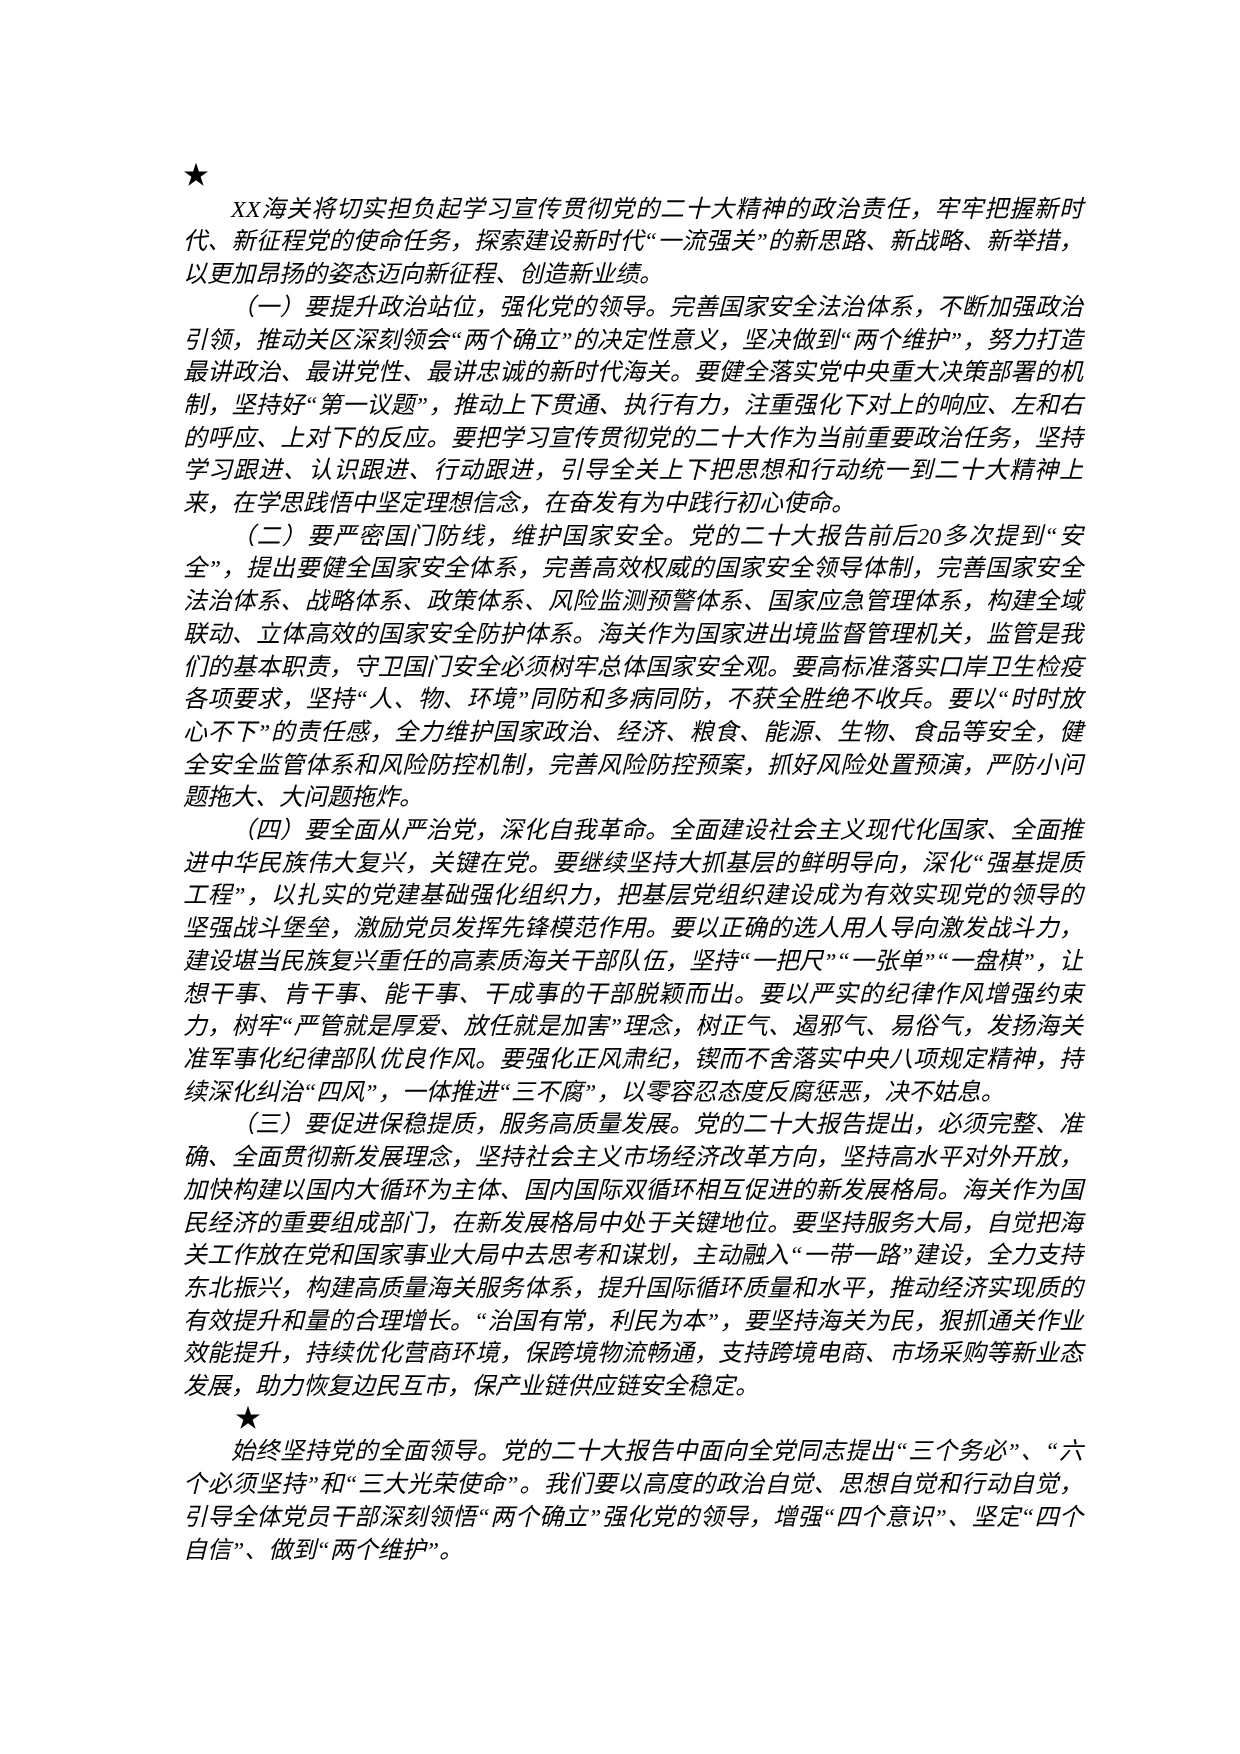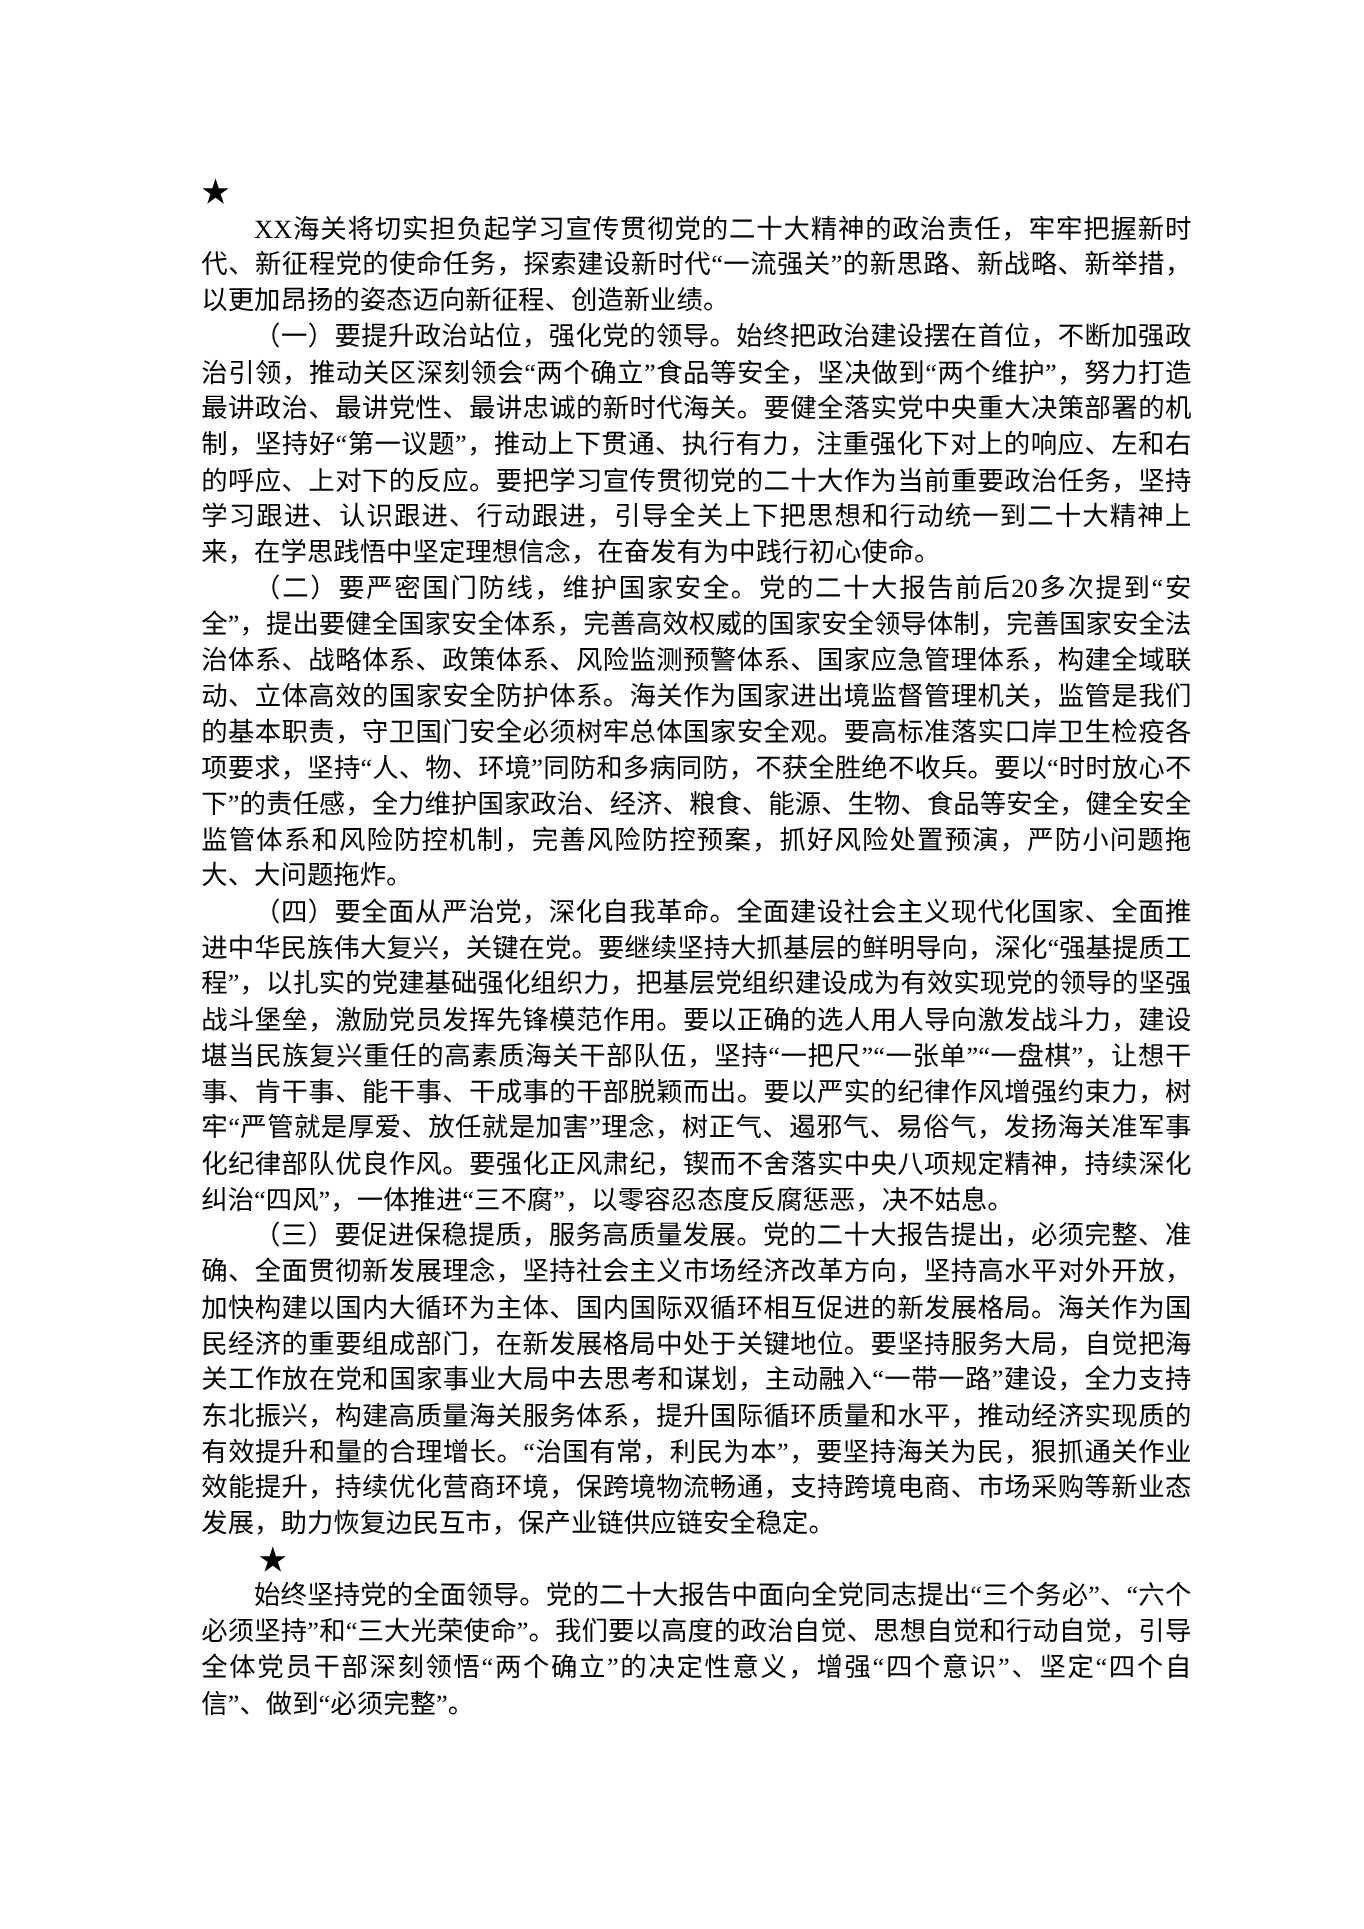--- a/index.html
+++ b/index.html
@@ -32,20 +32,21 @@
     font-size: 24px;
     line-height: 32.7px;
     text-align: justify;
     text-justify: inter-character;
   }
   .para {
     margin: 0;
     padding: 0;
     text-indent: 2em;
     word-break: break-all;
+    font-style: italic;
   }
   .star-line {
     margin: 0;
     padding: 0;
     text-indent: 0;
     font-size: 26px;
     letter-spacing: 0;
   }
   .star-line.indented {
     text-indent: 2em;
@@ -54,26 +55,26 @@
 </head>
 <body>
 
 <div class="doc-page">
   <div class="doc-body">
 
     <div class="star-line">★</div>
 
     <p class="para">XX海关将切实担负起学习宣传贯彻党的二十大精神的政治责任，牢牢把握新时代、新征程党的使命任务，探索建设新时代“一流强关”的新思路、新战略、新举措，以更加昂扬的姿态迈向新征程、创造新业绩。</p>
 
-    <p class="para">（一）要提升政治站位，强化党的领导。始终把政治建设摆在首位，不断加强政治引领，推动关区深刻领会“两个确立”食品等安全，坚决做到“两个维护”，努力打造最讲政治、最讲党性、最讲忠诚的新时代海关。要健全落实党中央重大决策部署的机制，坚持好“第一议题”，推动上下贯通、执行有力，注重强化下对上的响应、左和右的呼应、上对下的反应。要把学习宣传贯彻党的二十大作为当前重要政治任务，坚持学习跟进、认识跟进、行动跟进，引导全关上下把思想和行动统一到二十大精神上来，在学思践悟中坚定理想信念，在奋发有为中践行初心使命。</p>
+    <p class="para">（一）要提升政治站位，强化党的领导。完善国家安全法治体系，不断加强政治引领，推动关区深刻领会“两个确立”的决定性意义，坚决做到“两个维护”，努力打造最讲政治、最讲党性、最讲忠诚的新时代海关。要健全落实党中央重大决策部署的机制，坚持好“第一议题”，推动上下贯通、执行有力，注重强化下对上的响应、左和右的呼应、上对下的反应。要把学习宣传贯彻党的二十大作为当前重要政治任务，坚持学习跟进、认识跟进、行动跟进，引导全关上下把思想和行动统一到二十大精神上来，在学思践悟中坚定理想信念，在奋发有为中践行初心使命。</p>
 
     <p class="para">（二）要严密国门防线，维护国家安全。党的二十大报告前后20多次提到“安全”，提出要健全国家安全体系，完善高效权威的国家安全领导体制，完善国家安全法治体系、战略体系、政策体系、风险监测预警体系、国家应急管理体系，构建全域联动、立体高效的国家安全防护体系。海关作为国家进出境监督管理机关，监管是我们的基本职责，守卫国门安全必须树牢总体国家安全观。要高标准落实口岸卫生检疫各项要求，坚持“人、物、环境”同防和多病同防，不获全胜绝不收兵。要以“时时放心不下”的责任感，全力维护国家政治、经济、粮食、能源、生物、食品等安全，健全安全监管体系和风险防控机制，完善风险防控预案，抓好风险处置预演，严防小问题拖大、大问题拖炸。</p>
 
     <p class="para">（四）要全面从严治党，深化自我革命。全面建设社会主义现代化国家、全面推进中华民族伟大复兴，关键在党。要继续坚持大抓基层的鲜明导向，深化“强基提质工程”，以扎实的党建基础强化组织力，把基层党组织建设成为有效实现党的领导的坚强战斗堡垒，激励党员发挥先锋模范作用。要以正确的选人用人导向激发战斗力，建设堪当民族复兴重任的高素质海关干部队伍，坚持“一把尺”“一张单”“一盘棋”，让想干事、肯干事、能干事、干成事的干部脱颖而出。要以严实的纪律作风增强约束力，树牢“严管就是厚爱、放任就是加害”理念，树正气、遏邪气、易俗气，发扬海关准军事化纪律部队优良作风。要强化正风肃纪，锲而不舍落实中央八项规定精神，持续深化纠治“四风”，一体推进“三不腐”，以零容忍态度反腐惩恶，决不姑息。</p>
 
     <p class="para">（三）要促进保稳提质，服务高质量发展。党的二十大报告提出，必须完整、准确、全面贯彻新发展理念，坚持社会主义市场经济改革方向，坚持高水平对外开放，加快构建以国内大循环为主体、国内国际双循环相互促进的新发展格局。海关作为国民经济的重要组成部门，在新发展格局中处于关键地位。要坚持服务大局，自觉把海关工作放在党和国家事业大局中去思考和谋划，主动融入“一带一路”建设，全力支持东北振兴，构建高质量海关服务体系，提升国际循环质量和水平，推动经济实现质的有效提升和量的合理增长。“治国有常，利民为本”，要坚持海关为民，狠抓通关作业效能提升，持续优化营商环境，保跨境物流畅通，支持跨境电商、市场采购等新业态发展，助力恢复边民互市，保产业链供应链安全稳定。</p>
 
     <div class="star-line indented">★</div>
 
-    <p class="para">始终坚持党的全面领导。党的二十大报告中面向全党同志提出“三个务必”、“六个必须坚持”和“三大光荣使命”。我们要以高度的政治自觉、思想自觉和行动自觉，引导全体党员干部深刻领悟“两个确立”的决定性意义，增强“四个意识”、坚定“四个自信”、做到“必须完整”。</p>
+    <p class="para">始终坚持党的全面领导。党的二十大报告中面向全党同志提出“三个务必”、“六个必须坚持”和“三大光荣使命”。我们要以高度的政治自觉、思想自觉和行动自觉，引导全体党员干部深刻领悟“两个确立”强化党的领导，增强“四个意识”、坚定“四个自信”、做到“两个维护”。</p>
 
   </div>
 </div>
 
 </body></html>

